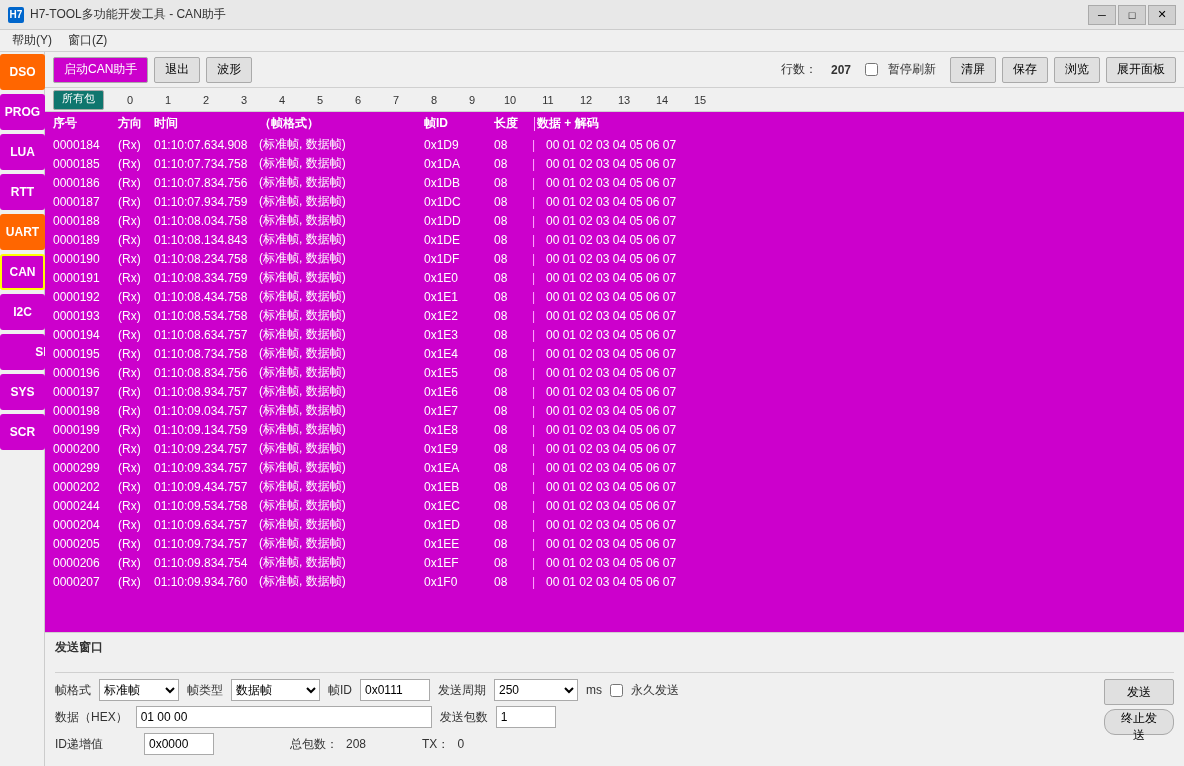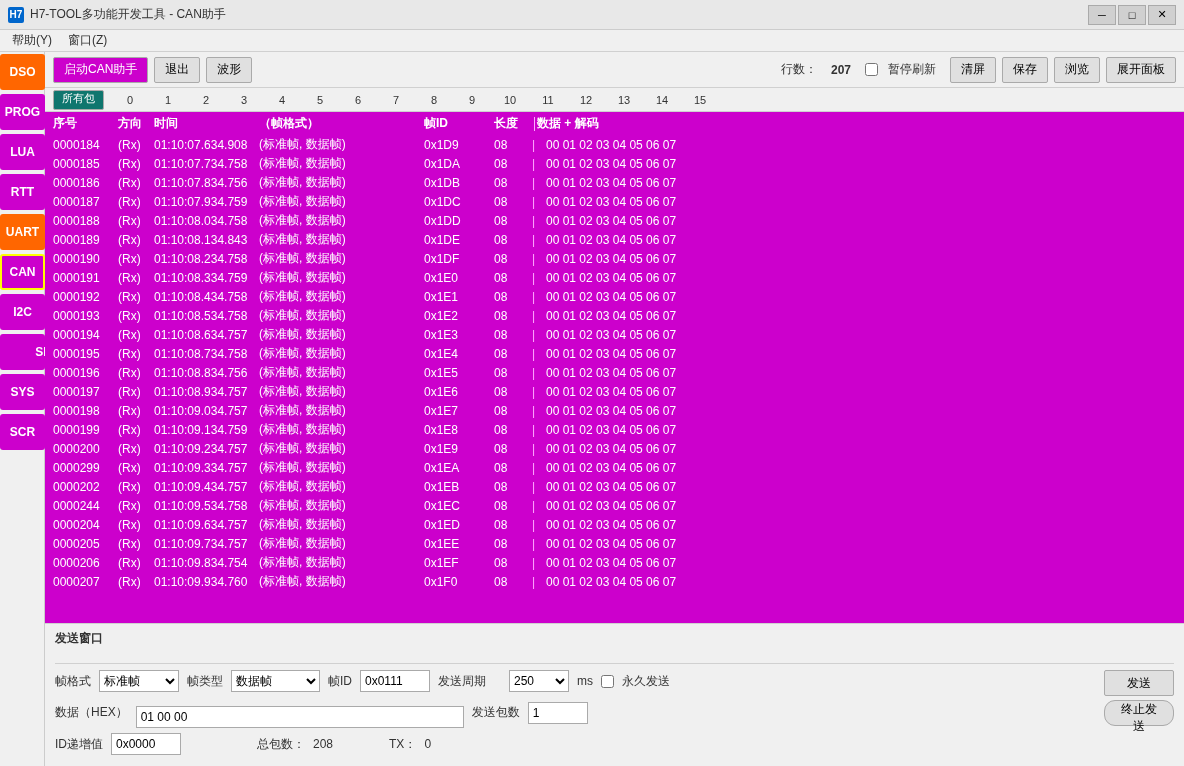--- a/index.html
+++ b/index.html
@@ -428,36 +428,36 @@
             <select class="send-select" style="width:80px;">
               <option>标准帧</option>
             </select>
             <span class="send-label">帧类型</span>
             <select class="send-select" style="width:89px;">
               <option>数据帧</option>
             </select>
             <span class="send-label">帧ID</span>
             <input type="text" class="send-input" style="width: 70px;" value="0x0111">
             <span class="send-label">发送周期</span>
-            <select class="send-select" style="width:60px;margin-left:15px;">
+            <select class="send-select" style="width:84px;">
               <option>250</option>
             </select>
             <span class="send-label">ms</span>
             <input type="checkbox" style="">
             <span class="send-label">永久发送</span>
           </div>
           <div class="send-row">
             <span class="send-label">数据（HEX）</span>
-            <input type="text" class="send-input" style="width: 328px; margin-top: 9px;" value="01 00 00">
+            <input type="text" class="send-input" style="width: 296px;" value="01 00 00">
             <span class="send-label">发送包数</span>
             <input type="text" class="send-input" style="width: 60px;" value="1">
           </div>
           <div class="send-row">
             <span class="send-label">ID递增值</span>
-            <input type="text" class="send-input" style="width: 70px;" value="0x0000">
+            <input type="text" class="send-input" style="width: 70px; margin-left: 33px;" value="0x0000">
             <span style="width:60px;"></span>
             <span class="send-label">总包数：</span>
             <span class="send-label">208</span>
             <span style="width:40px;"></span>
             <span class="send-label">TX：</span>
             <span class="send-label">0</span>
           </div>
         </div>
         <div class="send-btn-group">
           <button class="send-btn" style="width:70px;">发送</button>

